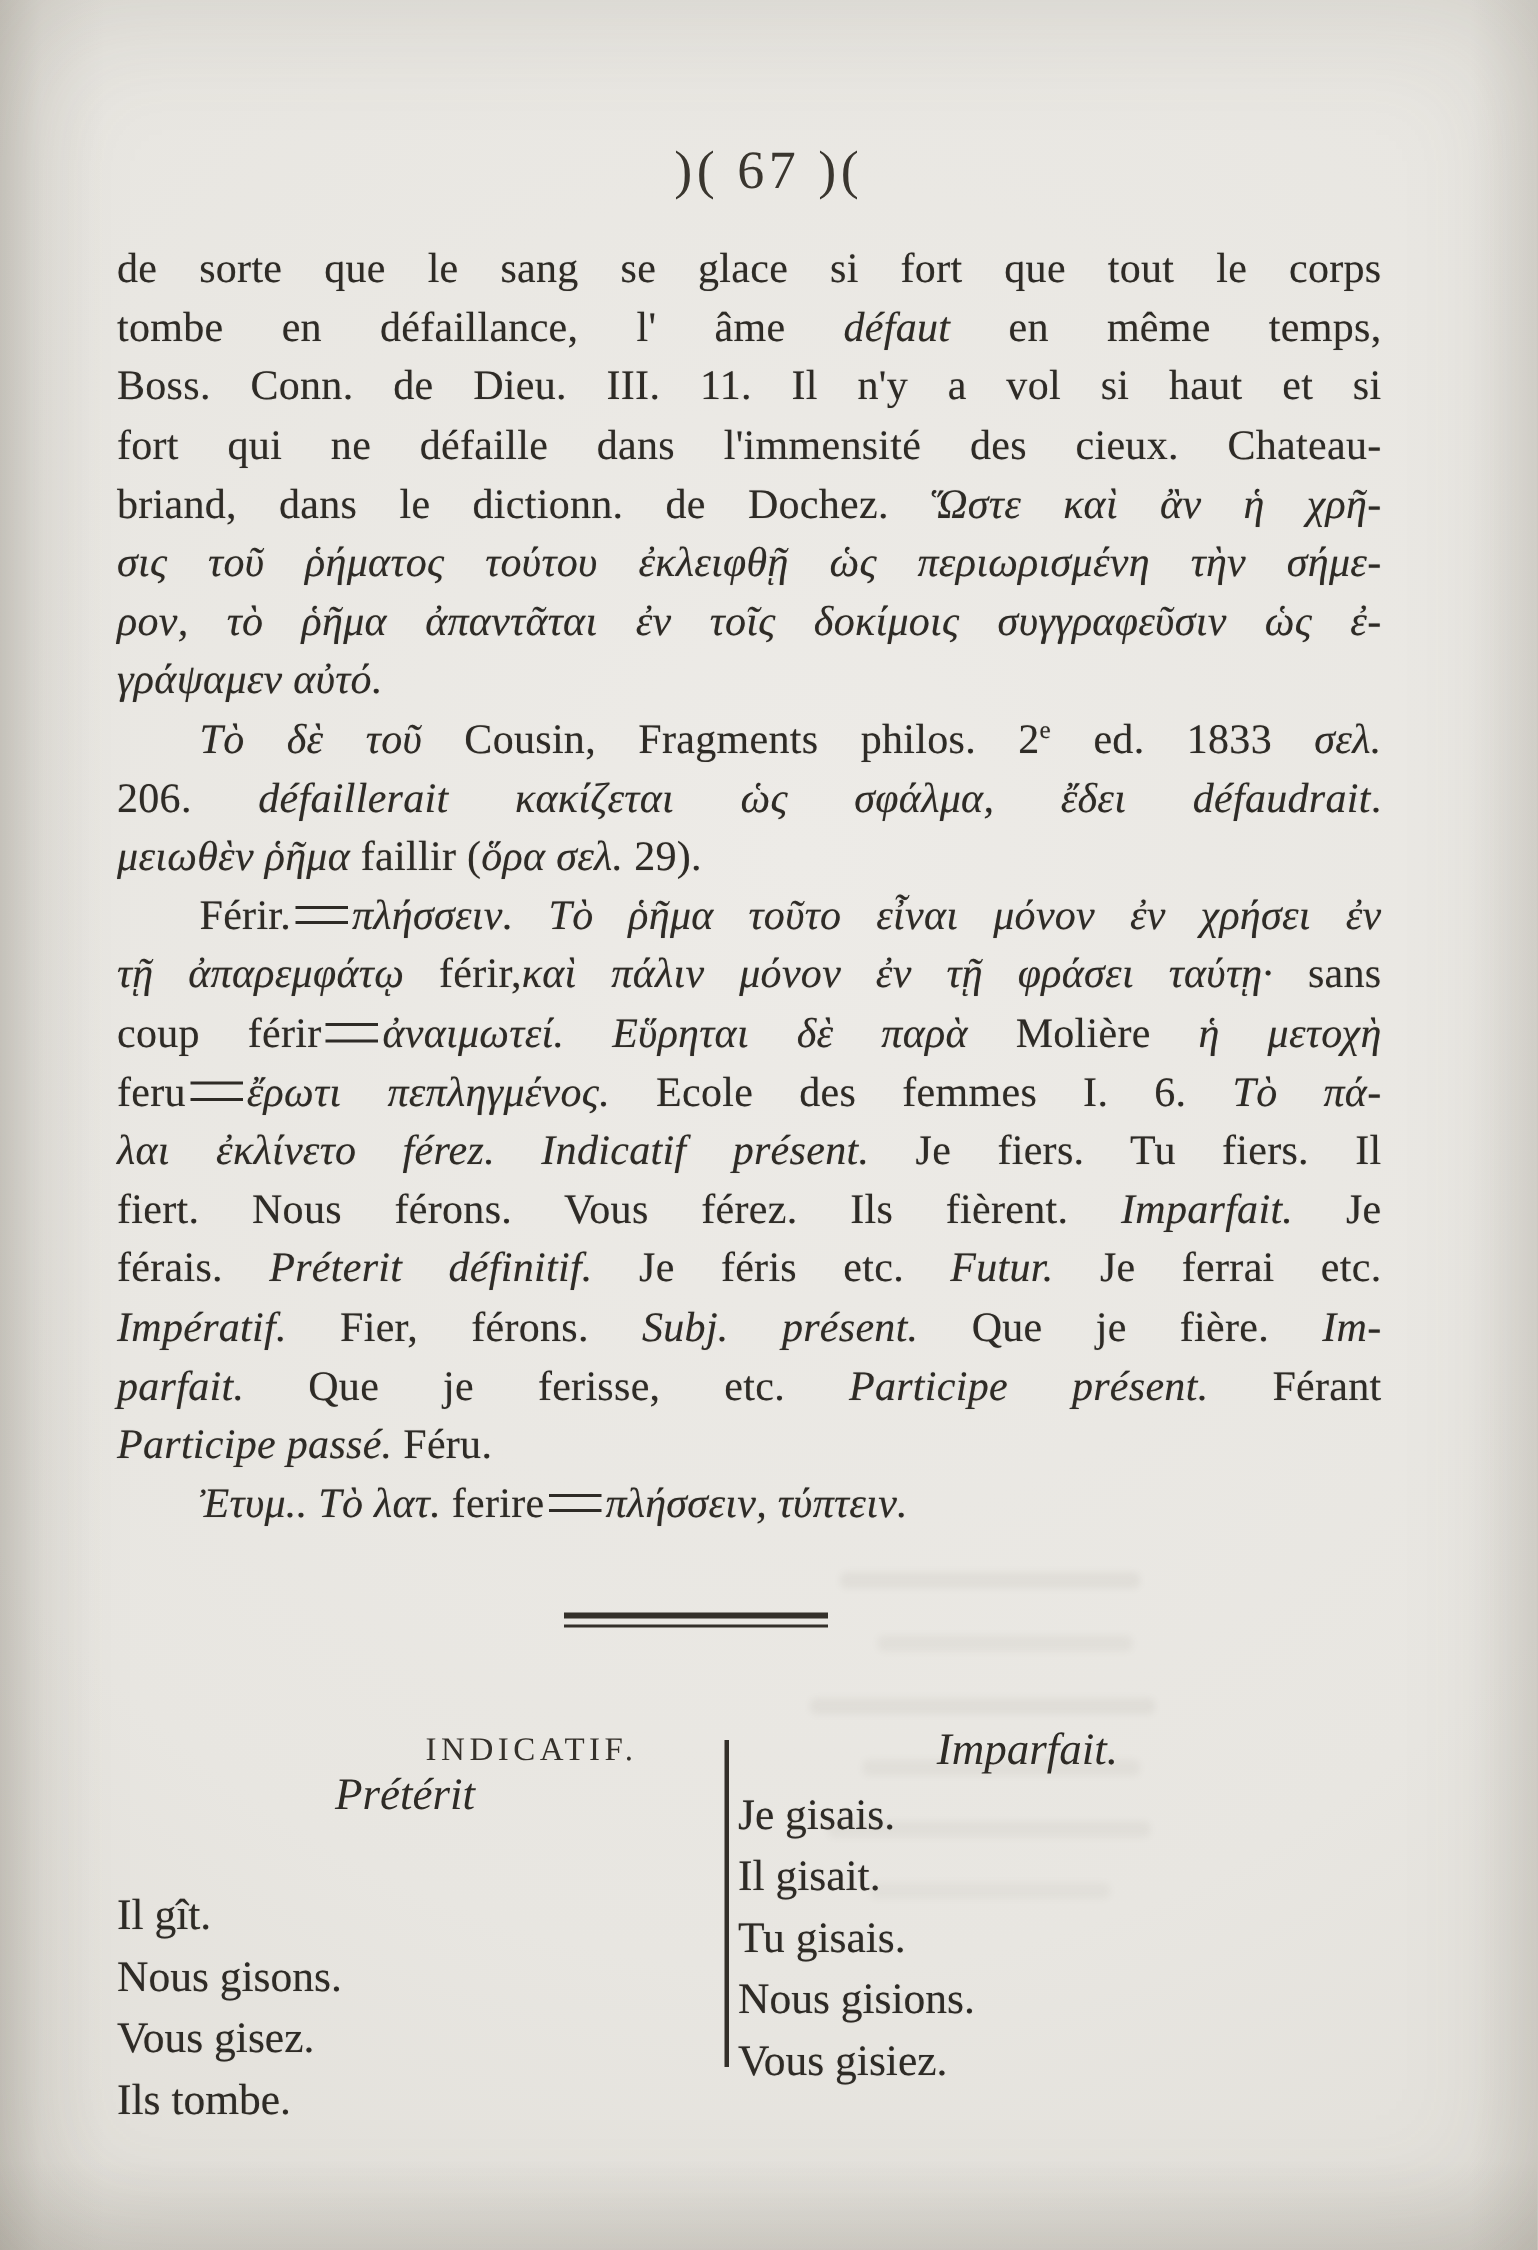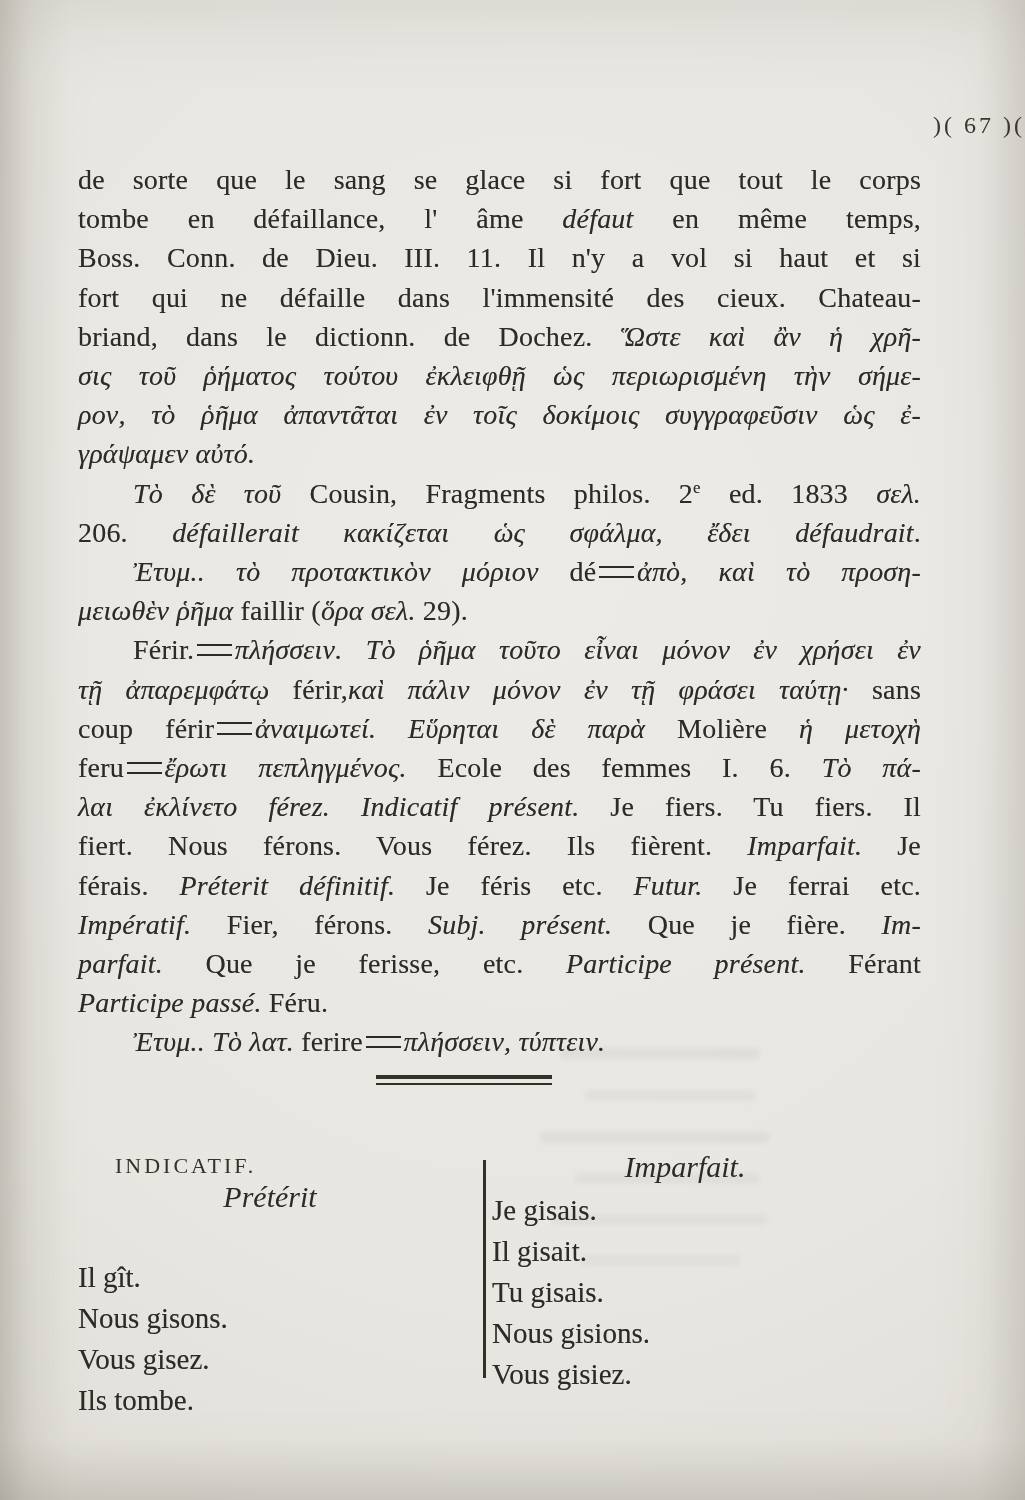--- a/index.html
+++ b/index.html
@@ -9,22 +9,22 @@
     font-family:"Liberation Serif","DejaVu Serif",serif;
     color:#2e2b26;
     background:
       linear-gradient(90deg, rgba(104,96,82,.20) 0, rgba(104,96,82,.06) 28px, rgba(104,96,82,0) 70px),
       linear-gradient(270deg, rgba(104,96,82,.10) 0, rgba(104,96,82,0) 45px),
       linear-gradient(0deg, rgba(104,96,82,.12) 0, rgba(104,96,82,0) 60px),
       radial-gradient(ellipse 120% 90% at 52% 38%, #edebe7 0%, #e8e6e1 55%, #dcd9d2 100%);
     box-shadow:inset 0 0 90px rgba(96,88,74,.18);
   }
   .pagenum{
-    position:absolute;top:92px;left:0;right:0;text-align:right;
-    font-size:24px;letter-spacing:3px;color:#3a362f;margin-top:20px;
+    position:absolute;top:92px;left:0;right:0;text-align:center;
+    font-size:36px;letter-spacing:3px;color:#3a362f;
   }
   .textblock{
     position:absolute;left:78px;top:160px;width:843px;
     font-size:28px;line-height:39.2px;letter-spacing:.2px;
     text-shadow:0 0 .6px rgba(46,43,38,.45);
   }
   .line{text-align:justify;text-align-last:justify;}
   .line.last{text-align-last:left;}
   .line.indent{text-indent:55px;}
   .it{font-style:italic;}
@@ -39,21 +39,21 @@
     position:absolute;left:376px;top:1075px;width:176px;height:4px;
     border-top:4px solid #34302a;border-bottom:2px solid #34302a;
   }
   .heading{
     position:absolute;left:78px;top:1102px;width:810px;text-align:center;
     font-size:31px;letter-spacing:1px;text-shadow:0 0 .6px rgba(46,43,38,.5);
   }
   .heading .hw{font-variant:small-caps;}
   .heading .hg{font-variant:small-caps;font-weight:bold;margin-left:10px;}
   .caps-h{
-    position:absolute;left:115px;top:1153px;width:310px;text-align:left;
+    position:absolute;left:115px;top:1153px;width:310px;text-align:right;
     font-size:22px;letter-spacing:3px;color:#35312b;
   }
   .ital-h{
     position:absolute;left:115px;top:1180px;width:310px;text-align:center;
     font-size:30px;font-style:italic;
   }
   .ital-h-r{
     position:absolute;left:520px;top:1150px;width:330px;text-align:center;
     font-size:30px;font-style:italic;
   }
@@ -101,21 +101,20 @@
       <div class="line"><span class="">de sorte que le sang se glace si fort que tout le corps</span></div>
       <div class="line"><span class="">tombe en défaillance, l' âme </span><span class="it">défaut</span><span class=""> en même temps,</span></div>
       <div class="line"><span class="">Boss. Conn. de Dieu. III. 11. Il n'y a vol si haut et si</span></div>
       <div class="line"><span class="">fort qui ne défaille dans l'immensité des cieux. Chateau-</span></div>
       <div class="line"><span class="">briand, dans le dictionn. de Dochez. </span><span class="gk">Ὥστε καὶ ἂν ἡ χρῆ-</span></div>
       <div class="line"><span class="gk">σις τοῦ ῥήματος τούτου ἐκλειφθῇ ὡς περιωρισμένη τὴν σήμε-</span></div>
       <div class="line"><span class="gk">ρον, τὸ ῥῆμα ἀπαντᾶται ἐν τοῖς δοκίμοις συγγραφεῦσιν ὡς ἐ-</span></div>
       <div class="line last"><span class="gk">γράψαμεν αὐτό.</span></div>
       <div class="line indent"><span class="gk">Τὸ δὲ τοῦ </span><span class="">Cousin, Fragments philos. 2</span><span class="sup">e</span><span class=""> ed. 1833 </span><span class="gk">σελ.</span></div>
       <div class="line"><span class="">206. </span><span class="it">défaillerait</span><span class="gk"> κακίζεται ὡς σφάλμα, ἔδει </span><span class="it">défaudrait</span><span class="">.</span></div>
-      <div class="line indent"><span class="gk">Ἐτυμ.. τὸ προτακτικὸν μόριον </span><span class="">dé</span><span class="eq"></span><span class="gk">ἀπὸ, καὶ τὸ προση-</span></div>
       <div class="line last"><span class="gk">μειωθὲν ῥῆμα </span><span class="">faillir (</span><span class="gk">ὅρα σελ.</span><span class=""> 29).</span></div>
       <div class="line indent"><span class="">Férir.</span><span class="eq"></span><span class="gk">πλήσσειν. Τὸ ῥῆμα τοῦτο εἶναι μόνον ἐν χρήσει ἐν</span></div>
       <div class="line"><span class="gk">τῇ ἀπαρεμφάτῳ </span><span class="">férir,</span><span class="gk">καὶ πάλιν μόνον ἐν τῇ φράσει ταύτῃ· </span><span class="">sans</span></div>
       <div class="line"><span class="">coup férir</span><span class="eq"></span><span class="gk">ἀναιμωτεί. Εὕρηται δὲ παρὰ </span><span class="">Molière </span><span class="gk">ἡ μετοχὴ</span></div>
       <div class="line"><span class="">feru</span><span class="eq"></span><span class="gk">ἔρωτι πεπληγμένος. </span><span class="">Ecole des femmes I. 6. </span><span class="gk">Τὸ πά-</span></div>
       <div class="line"><span class="gk">λαι ἐκλίνετο férez. </span><span class="it">Indicatif présent.</span><span class=""> Je fiers. Tu fiers. Il</span></div>
       <div class="line"><span class="">fiert. Nous férons. Vous férez. Ils fièrent. </span><span class="it">Imparfait.</span><span class=""> Je</span></div>
       <div class="line"><span class="">férais. </span><span class="it">Préterit définitif.</span><span class=""> Je féris etc. </span><span class="it">Futur.</span><span class=""> Je ferrai etc.</span></div>
       <div class="line"><span class="it">Impératif.</span><span class=""> Fier, férons. </span><span class="it">Subj. présent.</span><span class=""> Que je fière. </span><span class="it">Im-</span></div>
       <div class="line"><span class="it">parfait.</span><span class=""> Que je ferisse, etc. </span><span class="it">Participe présent.</span><span class=""> Férant</span></div>

